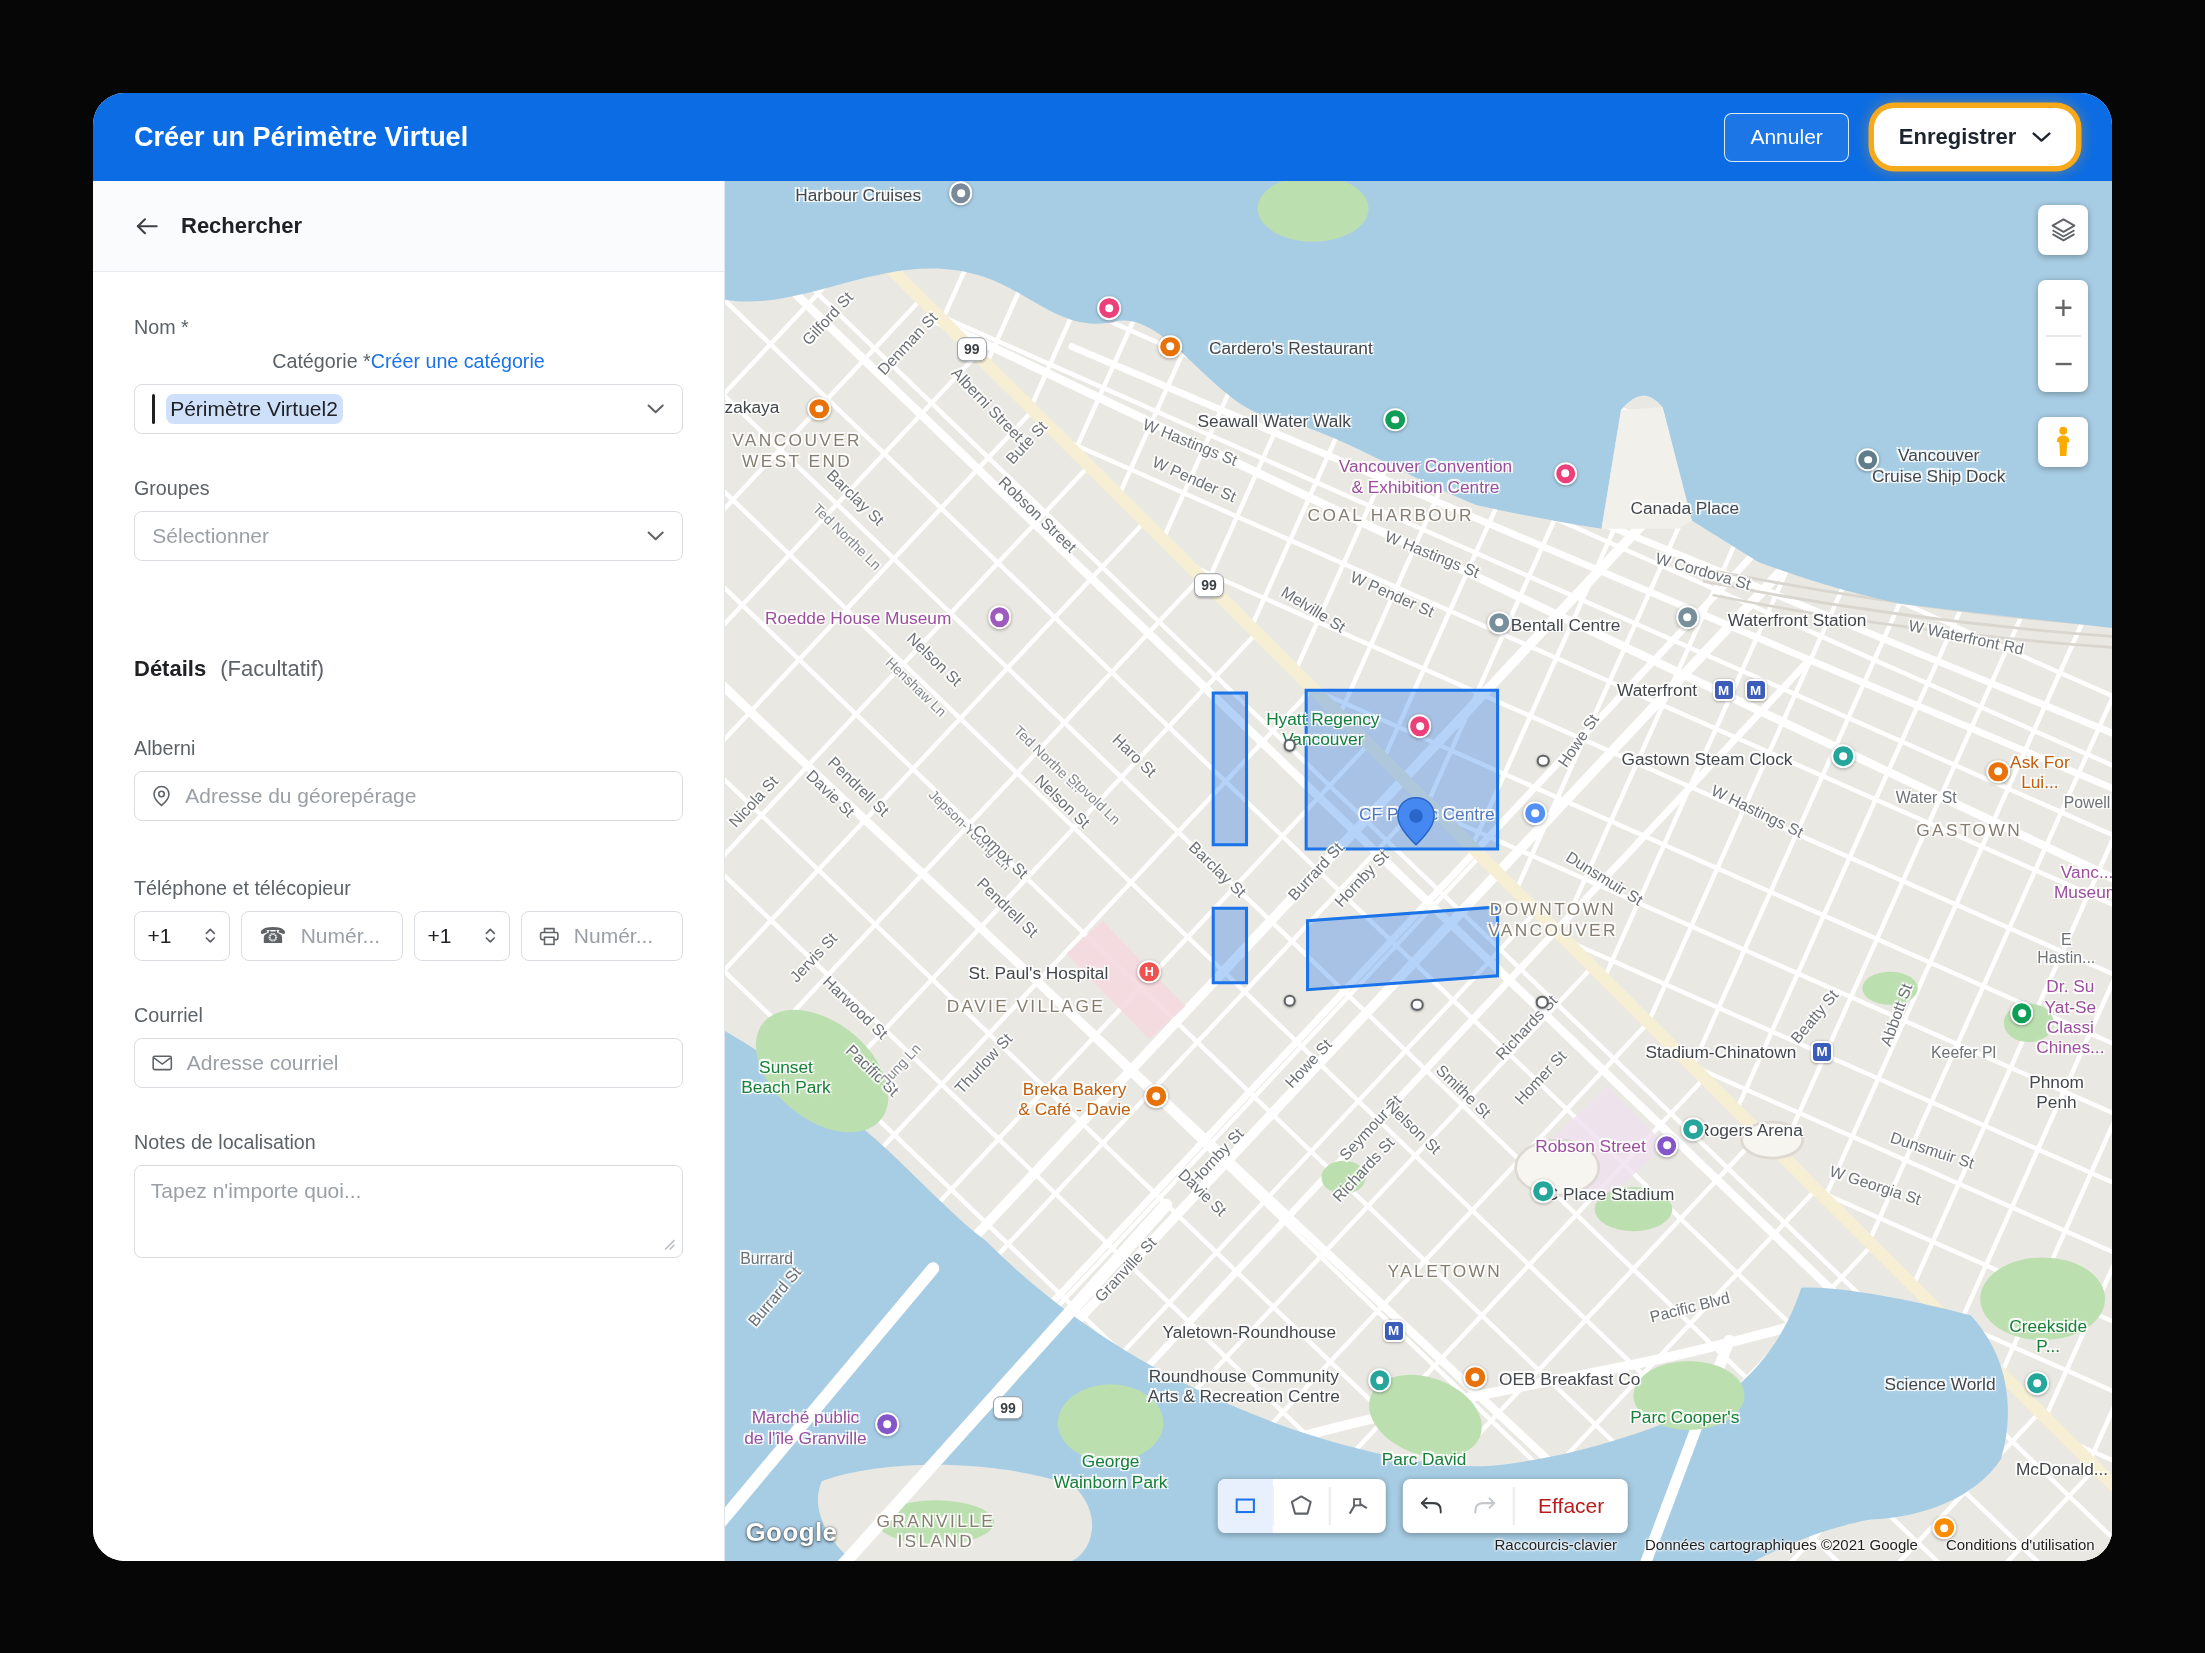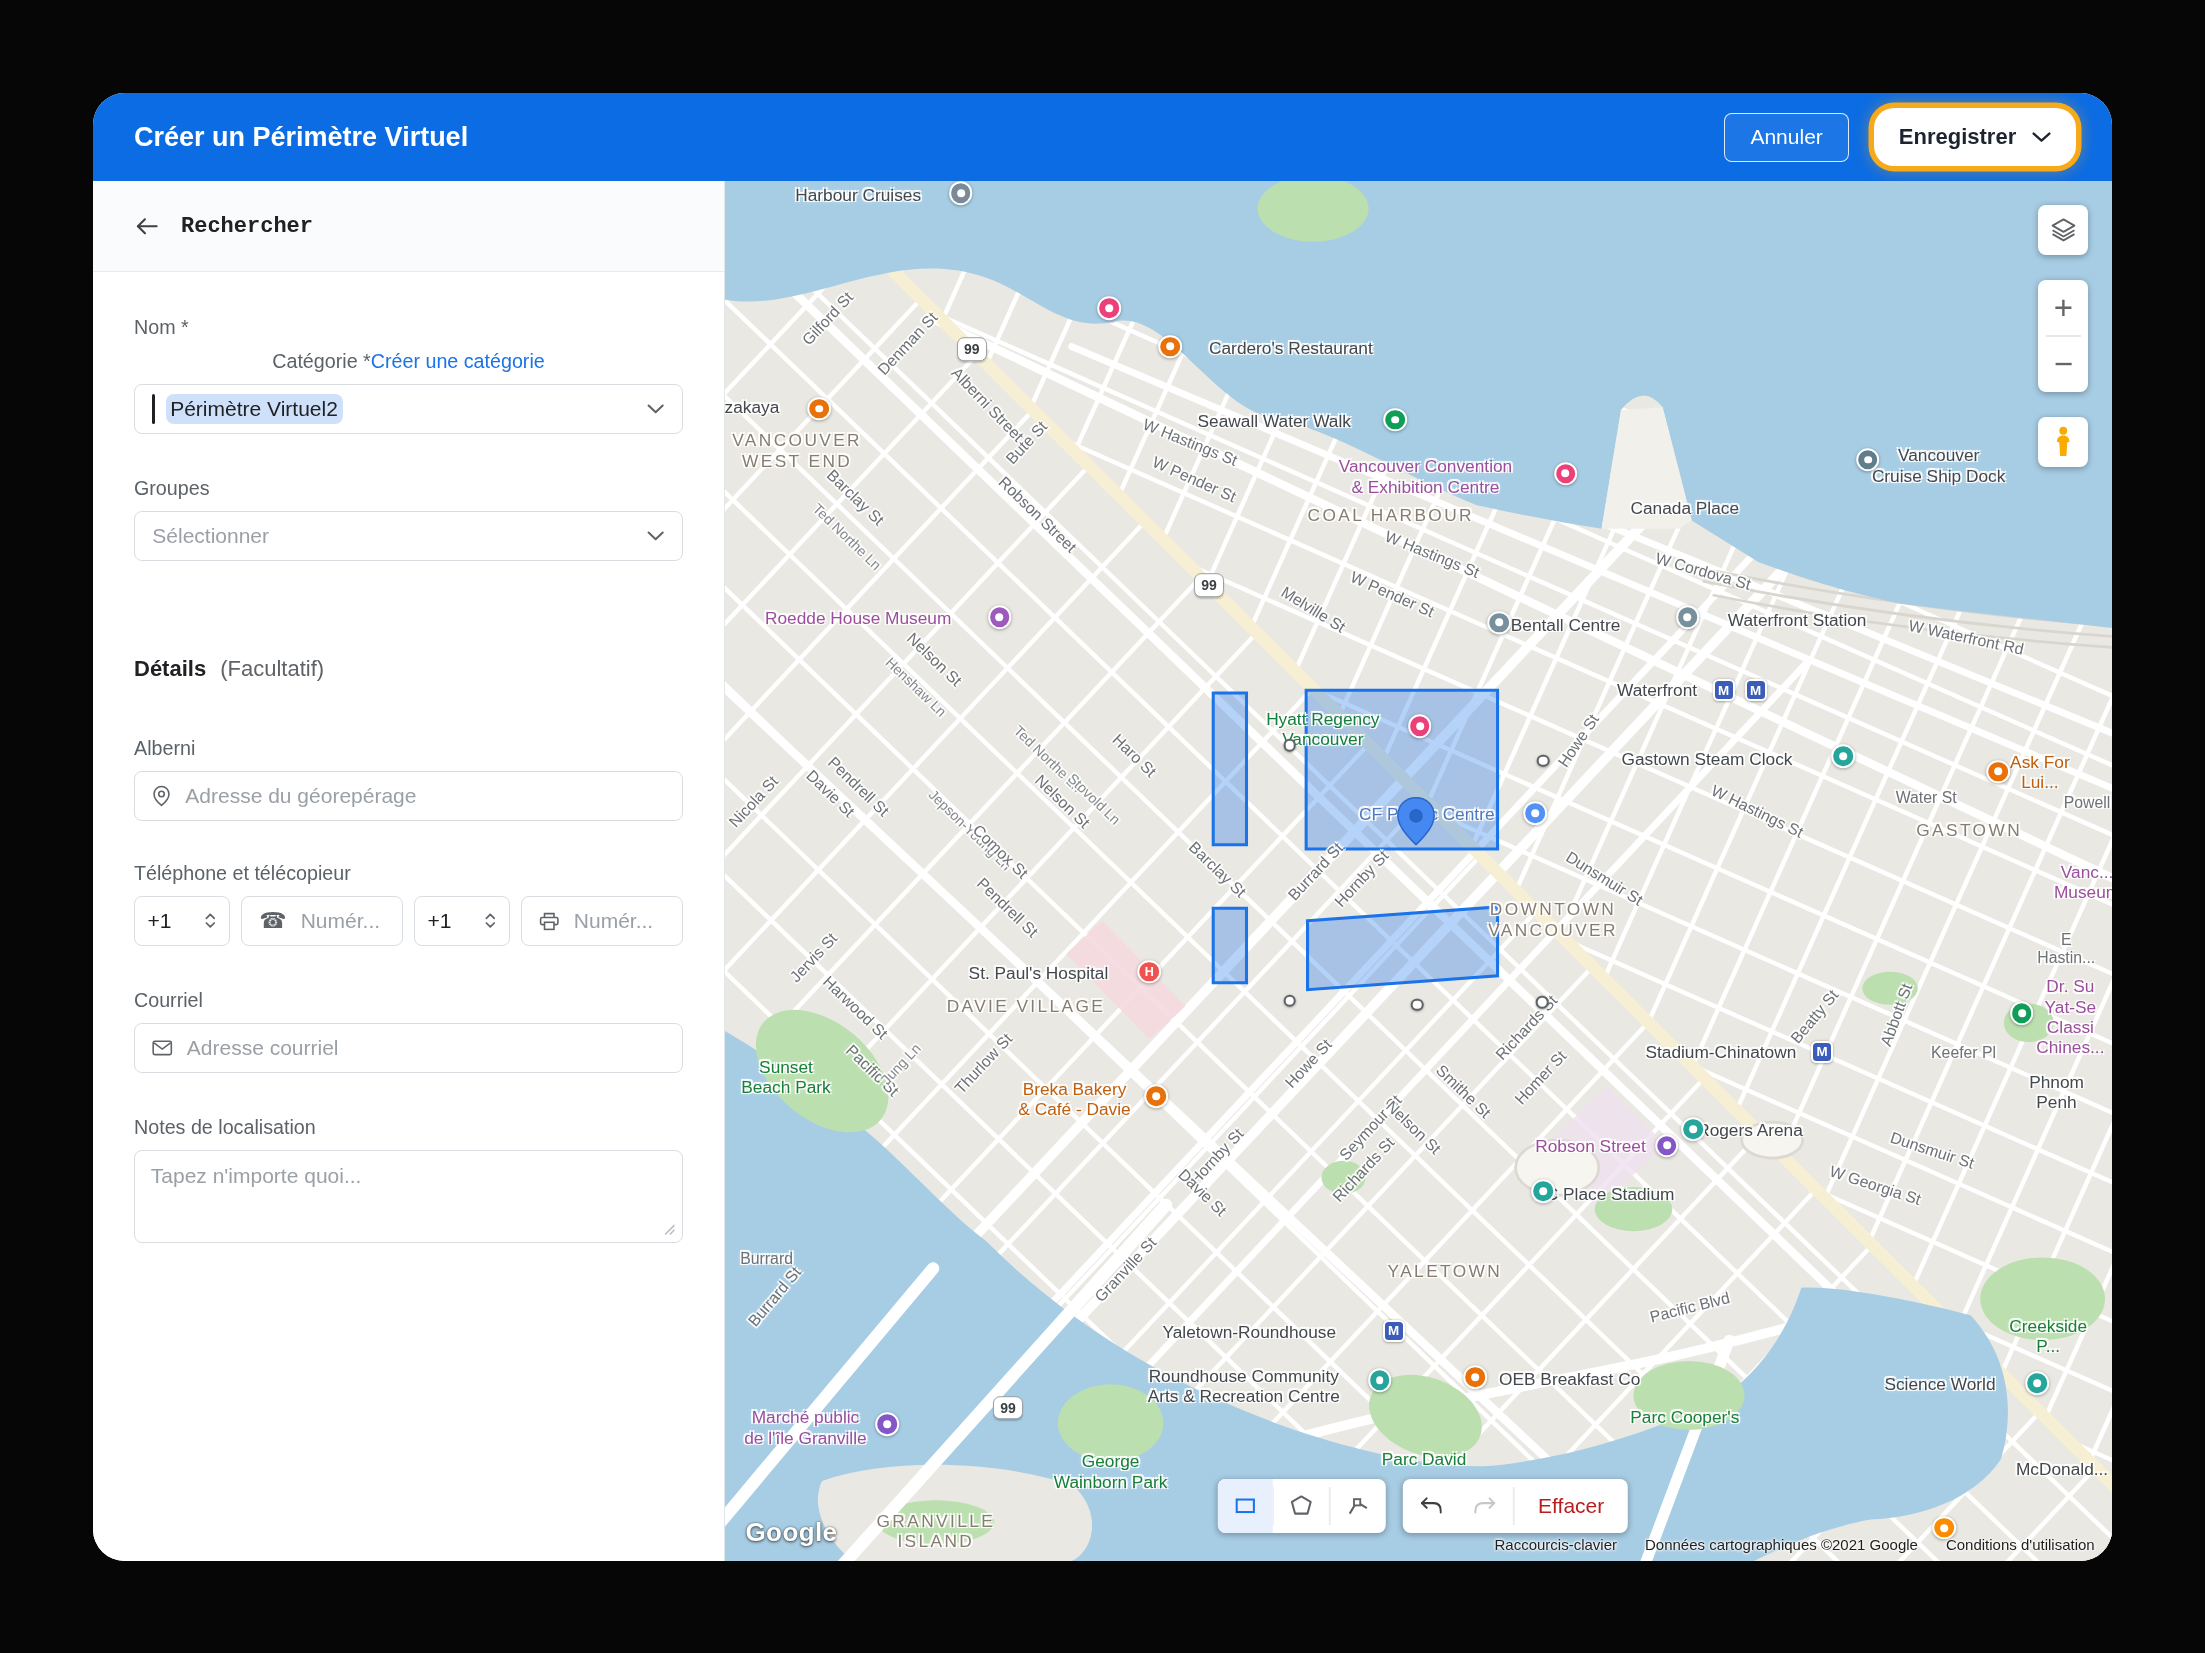--- a/index.html
+++ b/index.html
@@ -18,21 +18,21 @@
     display:flex;align-items:center;cursor:pointer;}
   .btn-save{margin-left:25px;height:58px;padding:0 25px;border:none;border-radius:20px;background:#fff;
     color:#1c2430;font-size:22px;font-weight:700;display:flex;align-items:center;gap:15.8px;cursor:pointer;
     box-shadow:0 0 0 5.5px #f7a91c,0 0 15.8px 4.7px rgba(247,169,28,.45);}
 
   
   .main{flex:1;display:flex;min-height:0;}
   .sidebar{width:632px;flex:0 0 auto;border-right:0.8px solid #e3e6e9;display:flex;
     flex-direction:column;background:#fff;}
   .search-row{height:91px;flex:0 0 auto;display:flex;align-items:center;gap:22px;padding:0 41px;
-    background:#fafbfd;border-bottom:0.8px solid #e8ebee;font-family:Liberation Mono, monospace;}
+    background:#fafbfd;border-bottom:0.8px solid #e8ebee;}
   .search-label{font-size:22px;font-weight:700;color:#202124;}
 
   .form{padding:44px 41px 0;flex:1;}
   .f-label{font-size:19.7px;color:#5b6268;margin-bottom:11px;display:block;}
   .input{height:50px;border:1.6px solid #d9dde2;border-radius:7.9px;display:flex;align-items:center;
     gap:14px;padding:0 17.3px;font-size:21px;color:#202124;background:#fff;}
   .ph{color:#9aa0a6;}
   .chev{margin-left:auto;flex:0 0 auto;}
   .cat-row{display:flex;justify-content:center;align-items:center;margin-bottom:11px;}
   .link{color:#1a73e8;font-size:19.7px;font-weight:500;cursor:pointer;}
@@ -41,21 +41,21 @@
   .details-h{margin:95px 0 55px;font-size:22px;color:#202124;}
   .details-h .b{font-weight:700;}
   .details-h .sfx{font-weight:400;color:#5f6368;margin-left:7.9px;}
   .phone-row{display:flex;gap:11px;margin-bottom:43px;}
   .cc{width:96px;flex:0 0 auto;justify-content:space-between;padding:0 12.6px;}
   .pn{flex:1;min-width:0;}
   .notes{height:93px;border:1.6px solid #d9dde2;border-radius:7.9px;padding:12.6px 15.8px;
     position:relative;font-size:21px;color:#9aa0a6;}
   .resize{position:absolute;right:6.3px;bottom:6.3px;}
   .uic{font-size:22px;color:#5f6368;line-height:1;}
-  .mb56{margin-bottom:44px;} .mb54{margin-bottom:43px;} .mb52{margin-bottom:41px;}
+  .mb56{margin-bottom:44px;} .mb54{margin-bottom:43px;} .mb52{margin-bottom:56px;}
 
   
   .map{flex:1;position:relative;overflow:hidden;background:#eae8e2;}
   .abs-fill{position:absolute;inset:0;width:100%;height:100%;}
   #map-overlay{position:absolute;inset:0;}
   .ml{position:absolute;white-space:pre-line;text-align:center;line-height:1.18;font-size:17.3px;
     font-weight:500;color:#43484d;
     text-shadow:-1.6px -1.6px 0 rgba(255,255,255,.95),1.6px -1.6px 0 rgba(255,255,255,.95),
       -1.6px 1.6px 0 rgba(255,255,255,.95),1.6px 1.6px 0 rgba(255,255,255,.95),0 0 4.7px rgba(255,255,255,.9);}
   .ml.street{font-size:15.8px;font-weight:400;color:#6d7277;}

